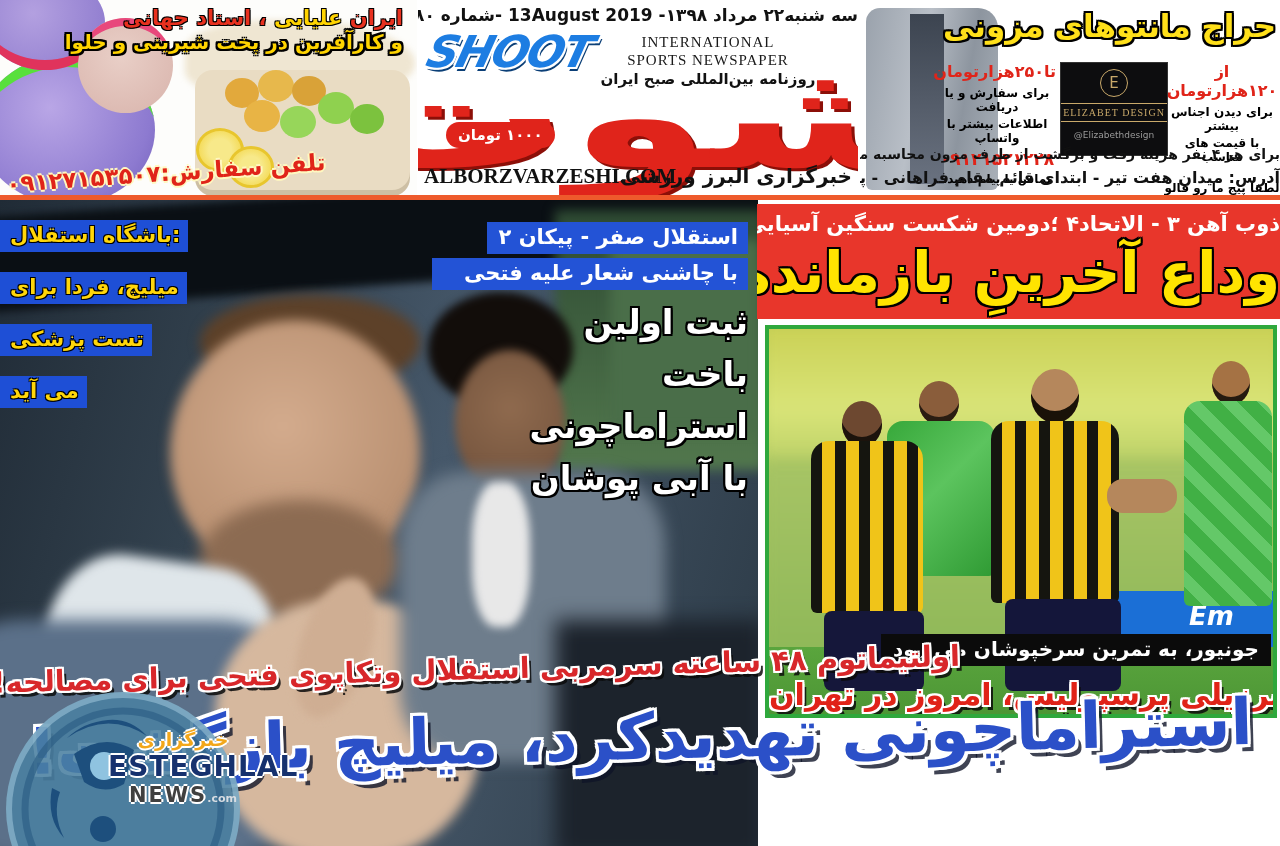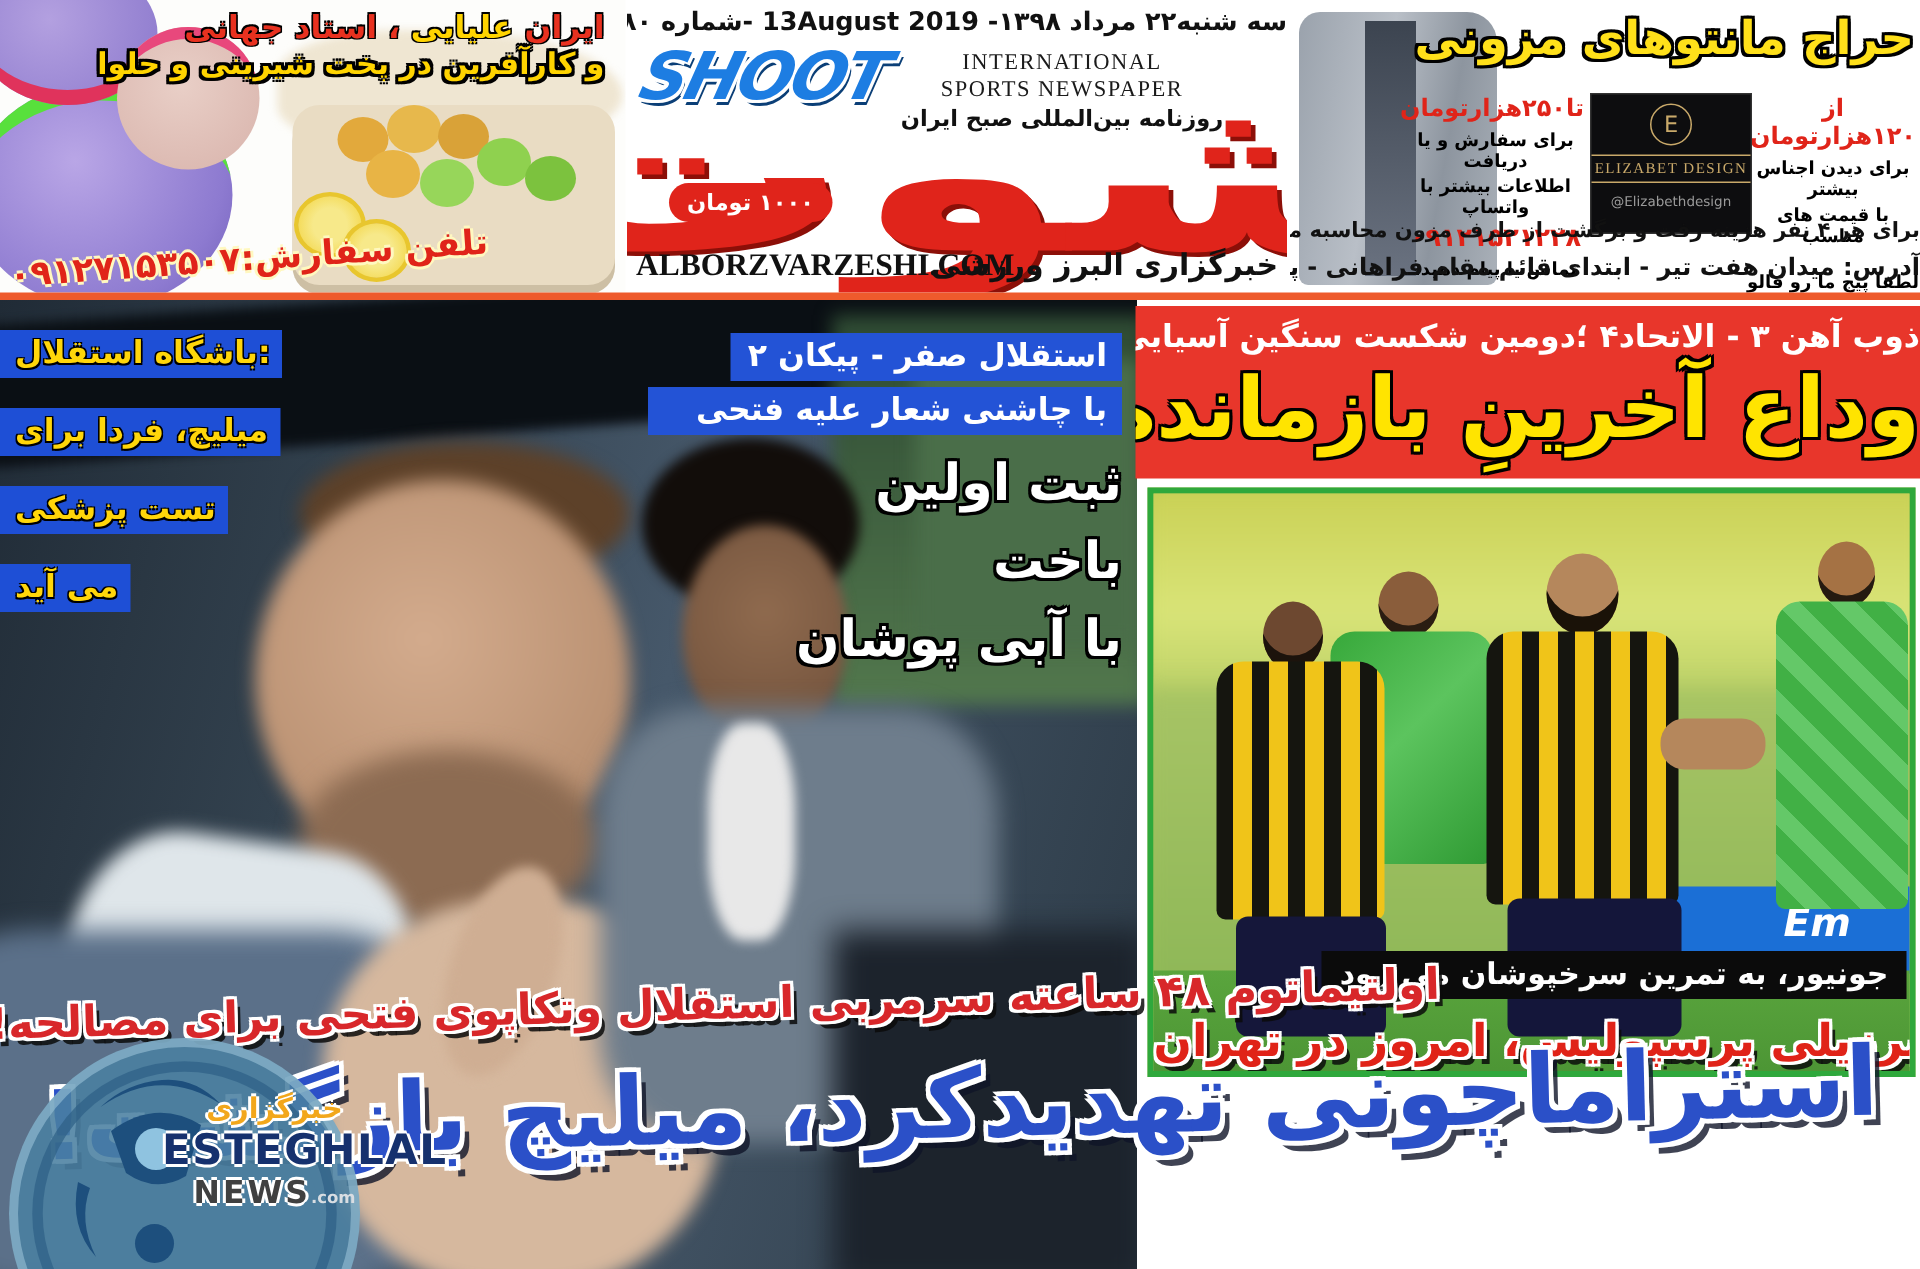--- a/index.html
+++ b/index.html
@@ -194,20 +194,21 @@
 
   <div class="side-strip ob1" style="top:220px;">باشگاه استقلال:</div>
   <div class="side-strip ob1" style="top:272px;">میلیچ، فردا برای</div>
   <div class="side-strip ob1" style="top:324px;">تست پزشکی</div>
   <div class="side-strip ob1" style="top:376px;">می آید</div>
 
   <div class="c-strip rtl" style="right:532px;top:222px;">استقلال صفر - پیکان ۲</div>
   <div class="c-strip rtl" style="right:532px;top:258px;padding-left:32px;">با چاشنی شعار علیه فتحی</div>
   <div class="abs rtl" style="right:532px;top:296px;width:240px;">
     <div class="c-head ob">ثبت اولین باخت</div>
+    <div class="c-head ob">استراماچونی</div>
     <div class="c-head ob">با آبی پوشان</div>
   </div>
 
   <div id="red-banner" class="abs">
     <div class="abs rtl ctr nowrap" style="left:0;top:8px;width:523px;font-size:21px;font-weight:bold;color:#fff;">ذوب آهن ۳ - الاتحاد۴ ؛دومین شکست سنگین آسیایی منصوریان</div>
     <div class="abs rtl ctr nowrap ob" style="left:0;top:36px;width:523px;font-size:56px;font-weight:bold;color:#ffe400;">وداع آخرینِ بازمانده</div>
   </div>
 
   <div id="soccer" class="abs">
     <div class="abs blur8" style="left:-10px;top:-10px;width:530px;height:150px;background:linear-gradient(180deg,#c9cf52,#d9e478 60%,#b9cf66);"></div>

